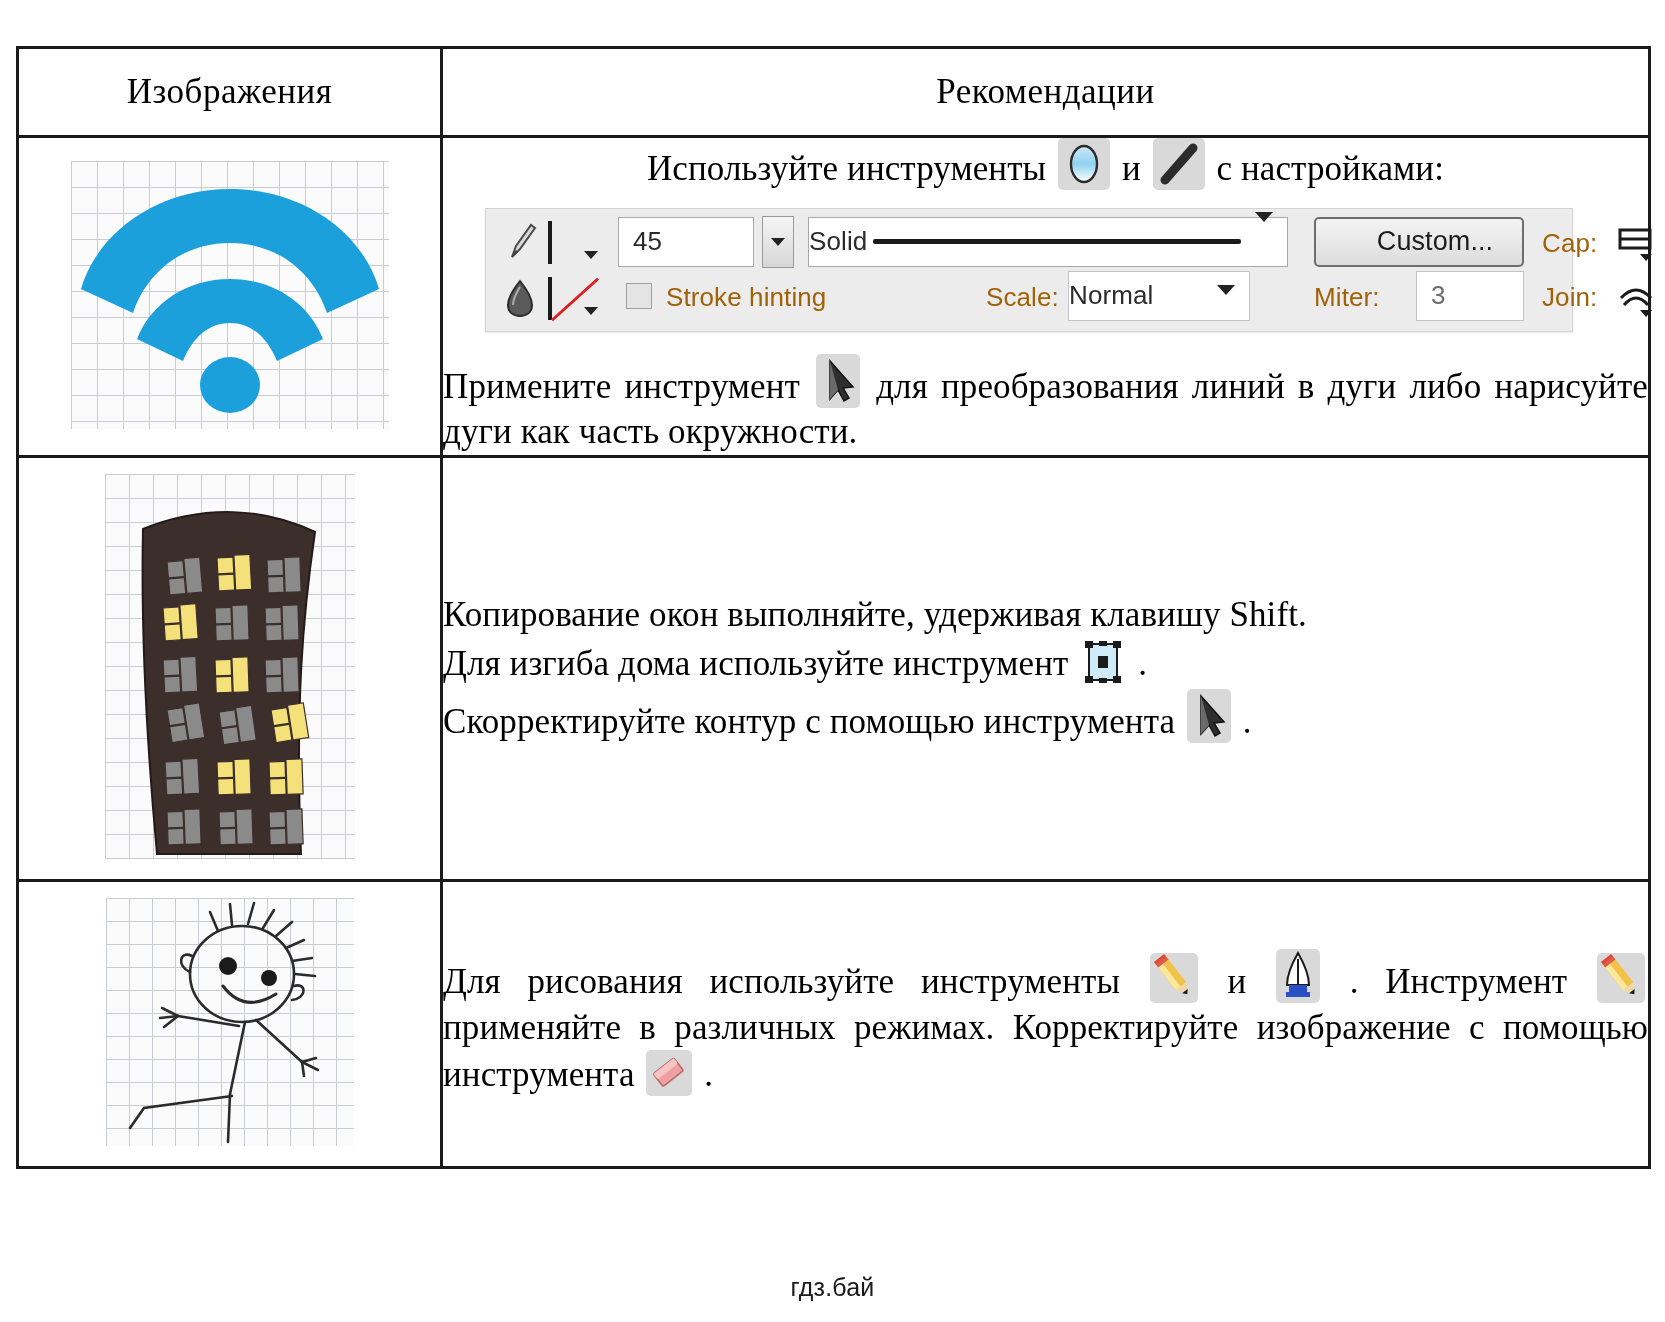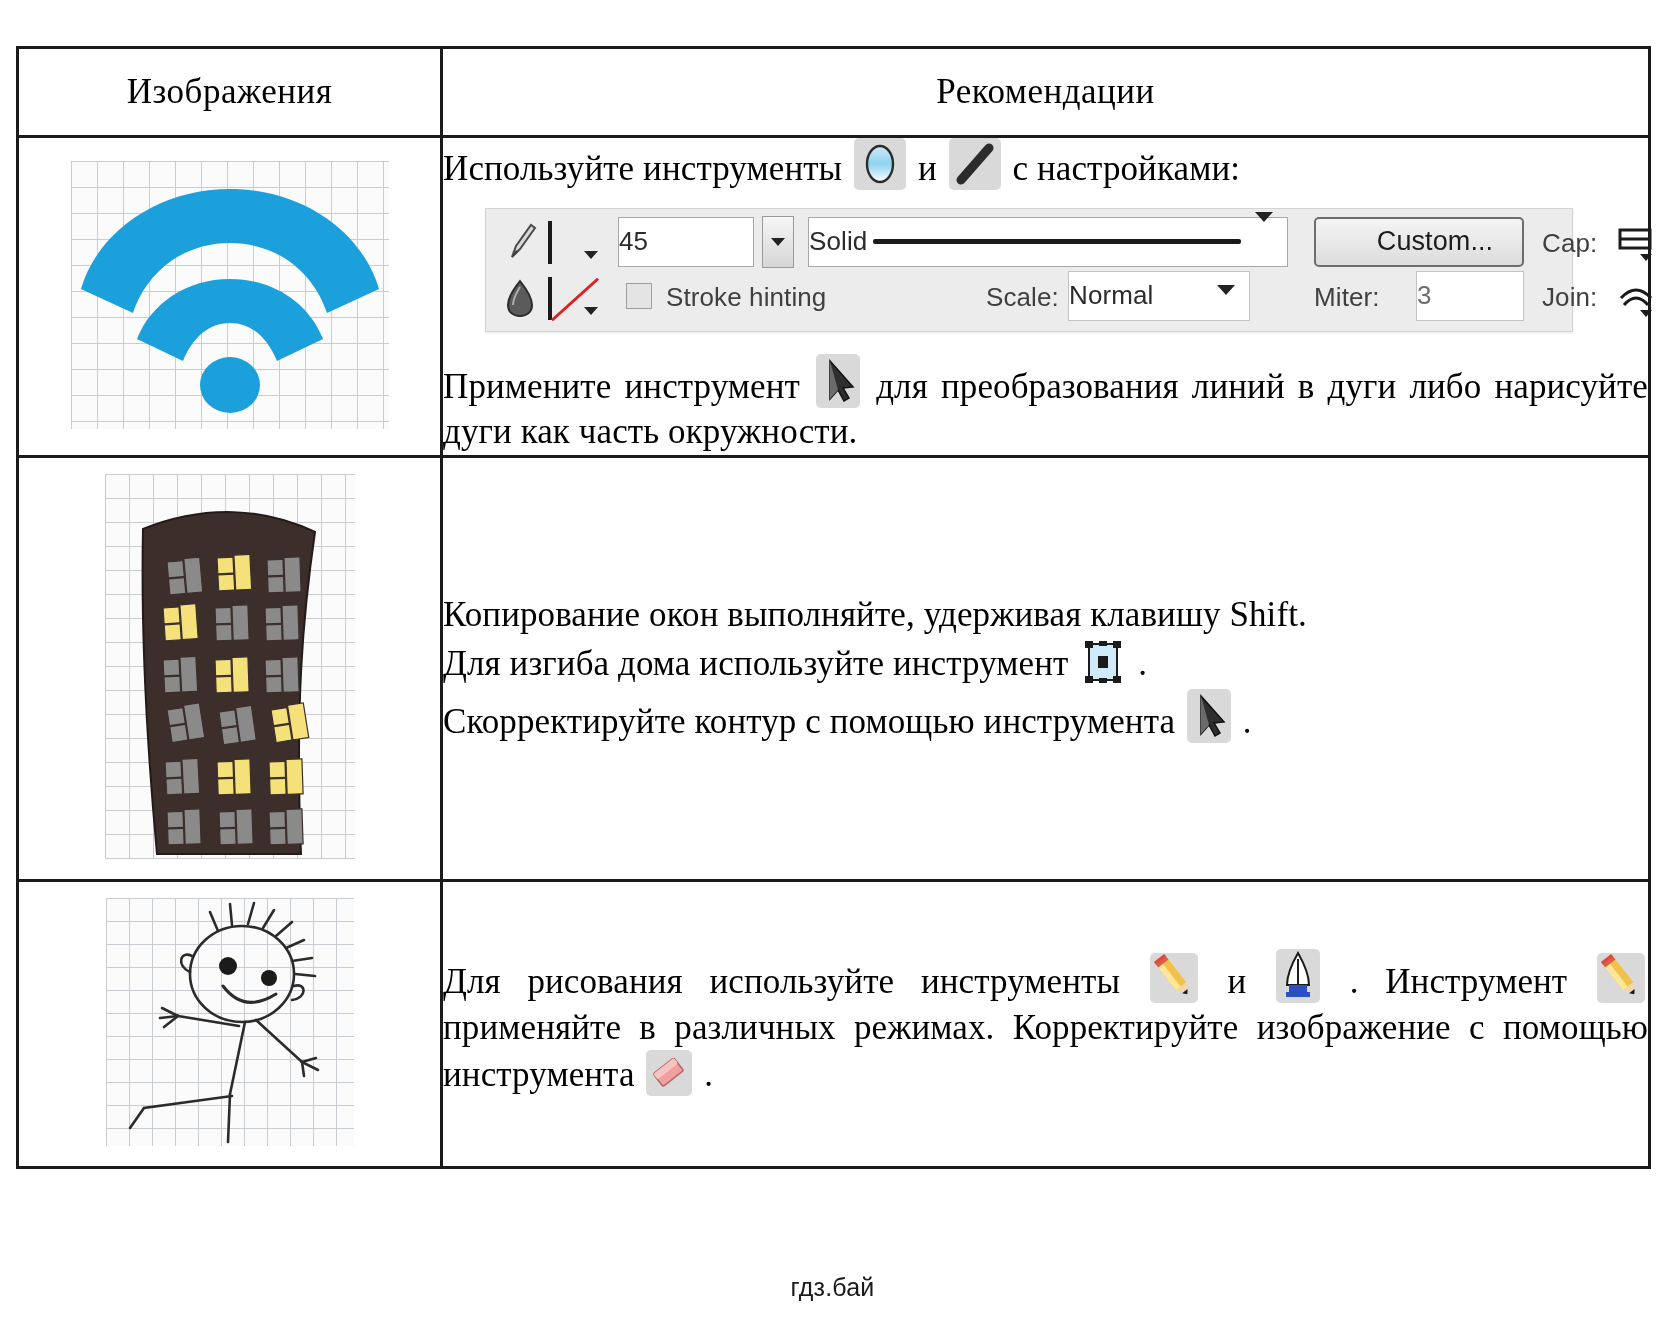--- a/index.html
+++ b/index.html
@@ -98,21 +98,21 @@
   .grid-box svg { position: absolute; left: 0; top: 0; }
 
   
   .rectext {
     font-size: 35px;
     line-height: 1.30;
     letter-spacing: 0.1px;
   }
   .just { text-align: justify; text-align-last: left; }
   .just-full { text-align: justify; }
-  .p-gap { margin: 0 0 4px 0; }
+  .p-gap { margin: 0 0 4px 0; text-align: center; }
 
   
   .chip {
     display: inline-block;
     vertical-align: -10px;
     background: #d9d9d9;
     border-radius: 5px;
     position: relative;
     margin: 0 3px;
   }
@@ -143,20 +143,21 @@
   .tb-field {
     background: #ffffff;
     border: 1px solid #a8a8a8;
     box-sizing: border-box;
     display: flex;
     align-items: center;
   }
   .tb-field .val {
     font-size: 26px;
     color: #2b2b2b;
+    padding-left: 14px;
   }
   .spinner {
     width: 32px; height: 52px;
     background: linear-gradient(#f6f6f6,#d6d6d6);
     border: 1px solid #9a9a9a;
     box-sizing: border-box;
     display: flex; align-items: center; justify-content: center;
   }
   .combo {
     background: #ffffff;
@@ -186,21 +187,21 @@
     border: 2px solid #6d6d6d;
     border-radius: 5px;
     box-sizing: border-box;
     display: flex; align-items: center; justify-content: center;
     font-size: 27px;
     color: #1c1c1c;
     padding-left: 32px;
   }
   .tb-label {
     font-size: 26px;
-    color: #404040;
+    color: #a16207;
     white-space: nowrap;
   }
   .checkbox {
     width: 26px; height: 26px;
     background: #e4e4e4;
     border: 1px solid #9f9f9f;
     box-sizing: border-box;
   }
   .solidline {
     height: 5px;

